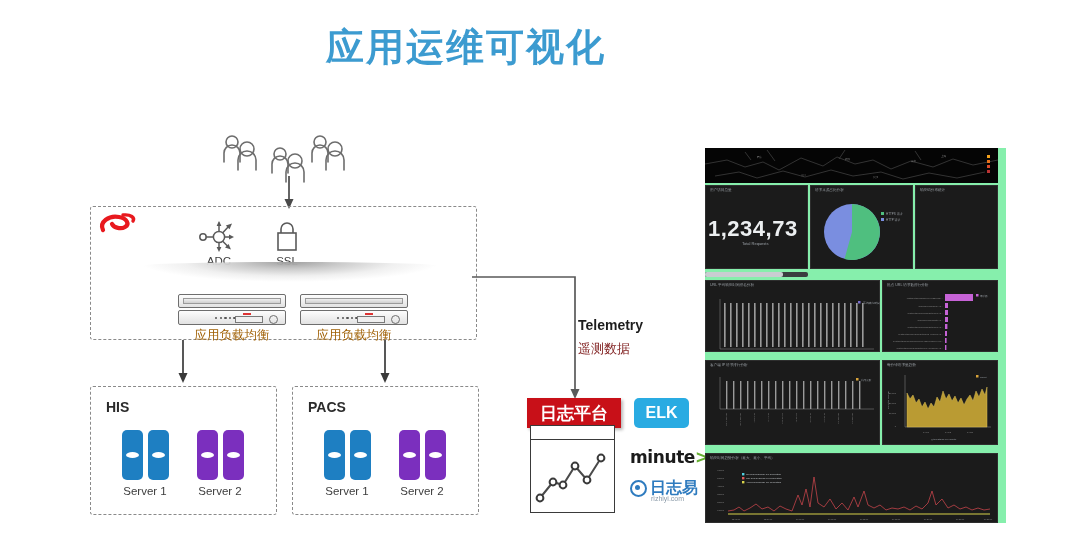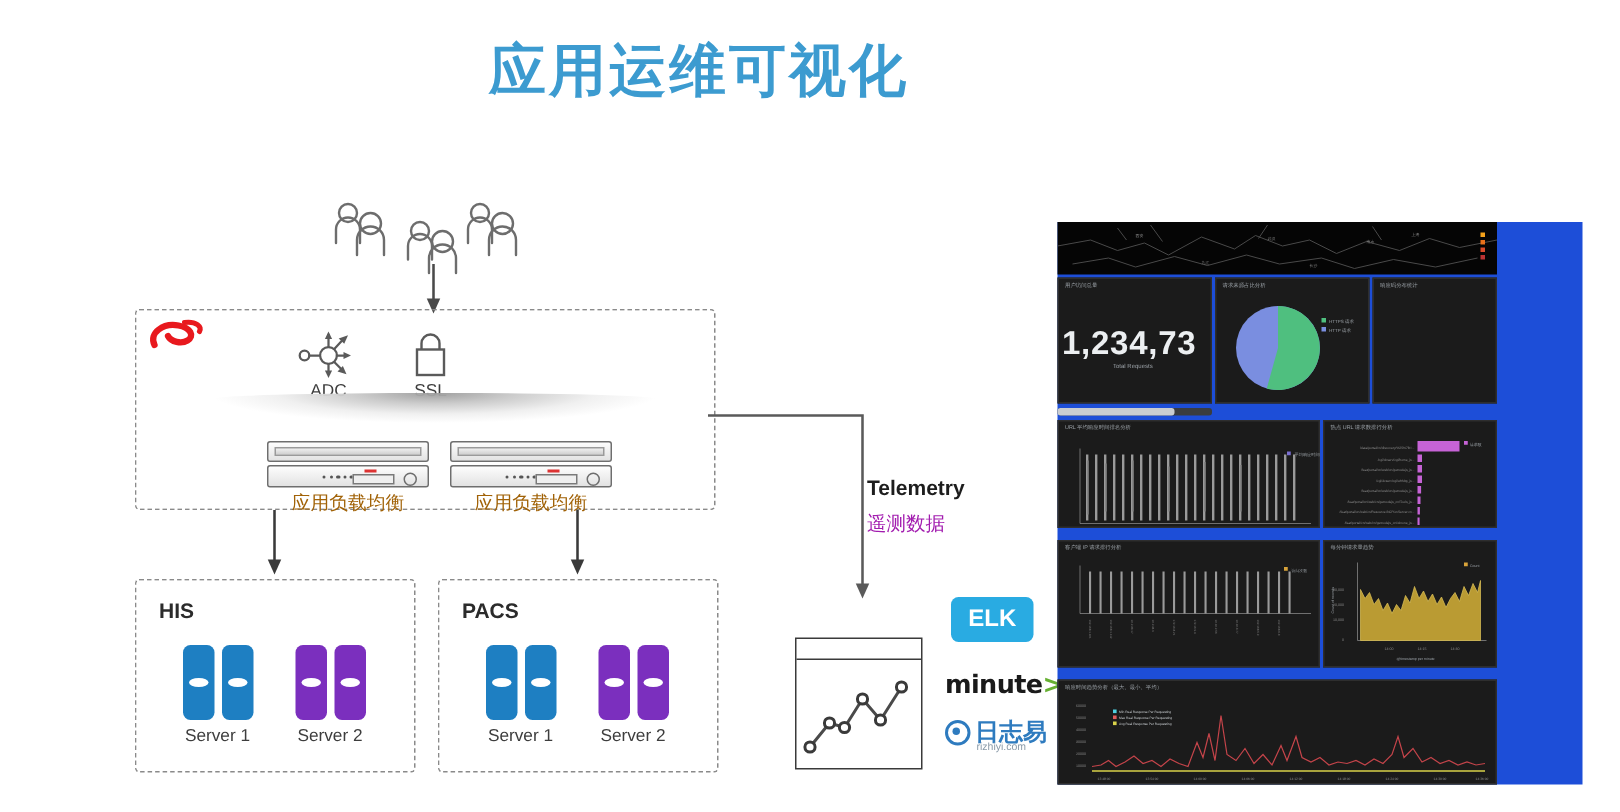--- a/index.html
+++ b/index.html
@@ -75,21 +75,21 @@
     background:#fff;border-radius:50%;
   }
   .srv .cap{font-size:11.5px;color:#3d3d3d;margin-top:5px;font-family:"Liberation Sans",sans-serif;}
 
   
   .telem-en{
     position:absolute;left:578px;top:317px;font-size:14px;font-weight:bold;color:#1d1d1d;
     font-family:"Liberation Sans",sans-serif;
   }
   .telem-cn{
-    position:absolute;left:578px;top:340px;font-size:13px;color:#a21caf;
+    position:absolute;left:578px;top:340px;font-size:13px;color:#7f1d1d;
     font-family:"DejaVu Sans","Liberation Sans",sans-serif;
   }
 
   
   .btn-rizhi{
     position:absolute;left:527px;top:398px;width:94px;height:30px;background:#C81018;
     color:#fff;font-size:17px;font-weight:bold;display:flex;align-items:center;justify-content:center;
     font-family:"DejaVu Sans","Liberation Sans",sans-serif;
     box-shadow:2px 2px 3px rgba(0,0,0,.28);
   }
@@ -112,21 +112,21 @@
     font-family:"DejaVu Sans","Liberation Sans",sans-serif;letter-spacing:-.4px;
   }
   .splunk .arw{color:#66B032;font-weight:bold;}
   .rzy{position:absolute;left:630px;top:480px;display:flex;align-items:flex-start;gap:3px;}
   .rzy .mark{width:17px;height:17px;border:2.6px solid #2E7BBF;border-radius:50%;position:relative;box-sizing:border-box;}
   .rzy .mark::after{content:"";position:absolute;left:3px;top:3px;width:5px;height:5px;background:#2E7BBF;border-radius:50%;}
   .rzy .txt{font-size:16px;font-weight:bold;color:#2E7BBF;font-family:"DejaVu Sans",sans-serif;line-height:1;}
   .rzy .sub{position:absolute;left:21px;top:15px;font-size:7px;color:#8a9aa8;font-family:"Liberation Sans",sans-serif;}
 
   
-  .dash{position:absolute;left:705px;top:148px;width:350px;height:375px;background:#1d4ed8;}
+  .dash{position:absolute;left:705px;top:148px;width:301px;height:375px;background:#86efac;}
   .dpanel{position:absolute;background:#1b1b1b;border:1px solid #2e2e2e;box-sizing:border-box;}
   .dtitle{position:absolute;left:4px;top:2px;font-size:3.6px;color:#9aa0a6;font-family:"Liberation Sans",sans-serif;}
   .bigno{
     position:absolute;color:#eceff1;font-size:22px;font-weight:bold;
     font-family:"Liberation Sans",sans-serif;letter-spacing:.5px;white-space:nowrap;
   }
   .bigsub{position:absolute;font-size:4px;color:#9aa0a6;font-family:"Liberation Sans",sans-serif;}
   .mapwrap{position:absolute;left:0;top:0;width:293px;height:35px;background:#050505;overflow:hidden;}
   .scrollb{position:absolute;height:5px;background:#3a3d40;border-radius:2px;}
   .scrollb i{display:block;height:5px;background:#c9cdd1;border-radius:2px;}
@@ -281,20 +281,21 @@
     <div class="cap">Server 2</div>
   </div>
 
   <svg style="position:absolute;left:470px;top:270px;" width="115" height="132">
     <path d="M2 7 H105 V120" fill="none" stroke="#5a5a5a" stroke-width="1.7"></path>
     <polygon points="105,129 100.5,119 109.5,119" fill="#5a5a5a"></polygon>
   </svg>
   <div class="telem-en">Telemetry</div>
   <div class="telem-cn">遥测数据</div>
 
+  <div class="btn-rizhi">日志平台</div>
   <div class="btn-elk">ELK</div>
 
   <div class="chartcard">
     <div class="hdr"></div>
     <svg width="82" height="72" viewBox="0 0 82 72">
       <polyline points="9,58 22,42 32,45 44,26 56,40 70,18" fill="none" stroke="#4a4a4a" stroke-width="2"></polyline>
       <g fill="#ffffff" stroke="#3a3a3a" stroke-width="2">
         <circle cx="9" cy="58" r="3.4"></circle>
           <circle cx="22" cy="42" r="3.4"></circle>
         <circle cx="32" cy="45" r="3.4"></circle>

